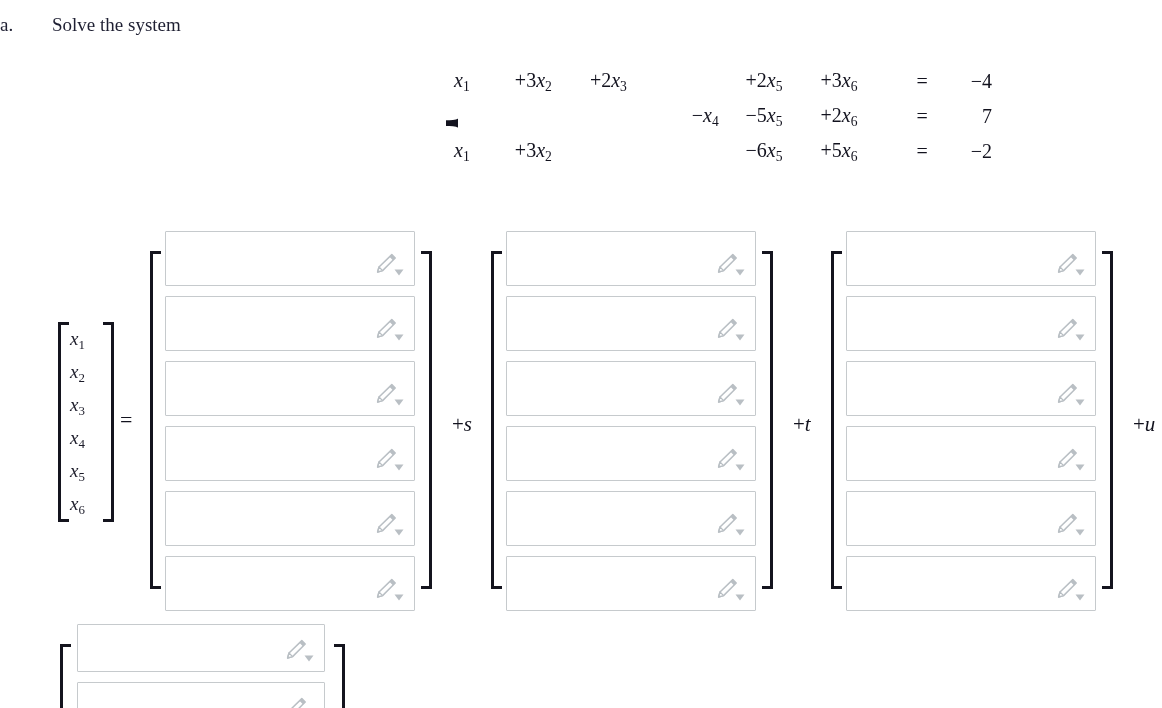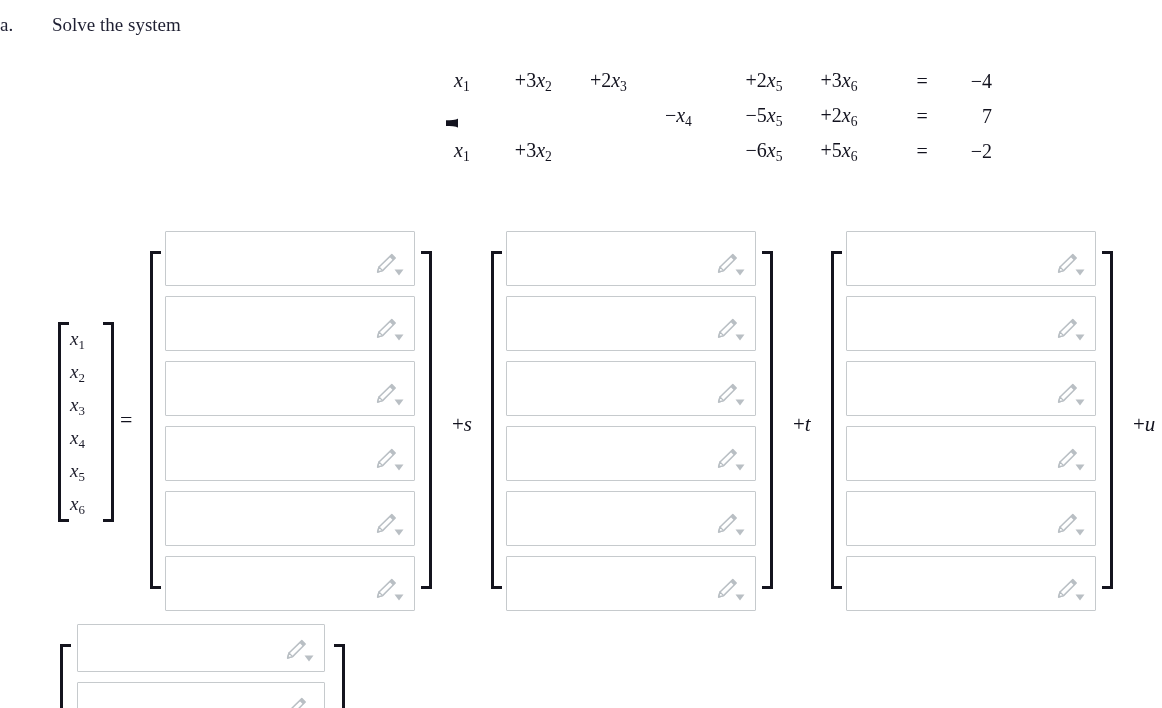--- a/index.html
+++ b/index.html
@@ -75,21 +75,21 @@
     vertical-align: middle;
     font-size: 20px;
     white-space: nowrap;
     font-family: "Liberation Serif", "DejaVu Serif", serif;
     color: #12121e;
   }
   .c-term { text-align: left; }
   .col-x1 { width: 62px; }
   .col-x2 { width: 76px; }
   .col-x3 { width: 76px; }
-  .col-x4 { width: 82px; }
+  .col-x4 { width: 82px; text-align: center; }
   .col-x5 { width: 76px; }
   .col-x6 { width: 78px; margin-left: 45px; }
   .col-eq { width: 50px; text-align: center; }
   .col-rhs { width: 46px; text-align: right; }
   .mvar {
     font-style: italic;
     font-family: Liberation Serif, serif;
   }
   .msub {
     font-style: normal;

